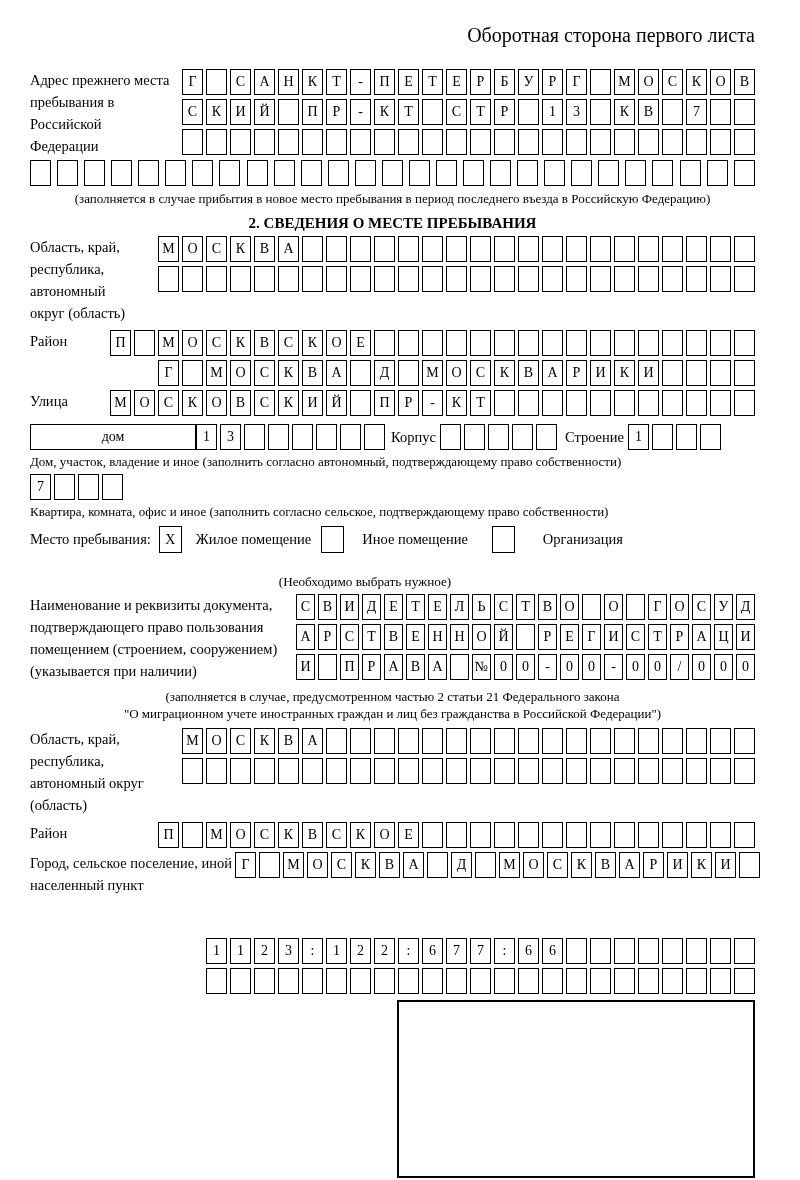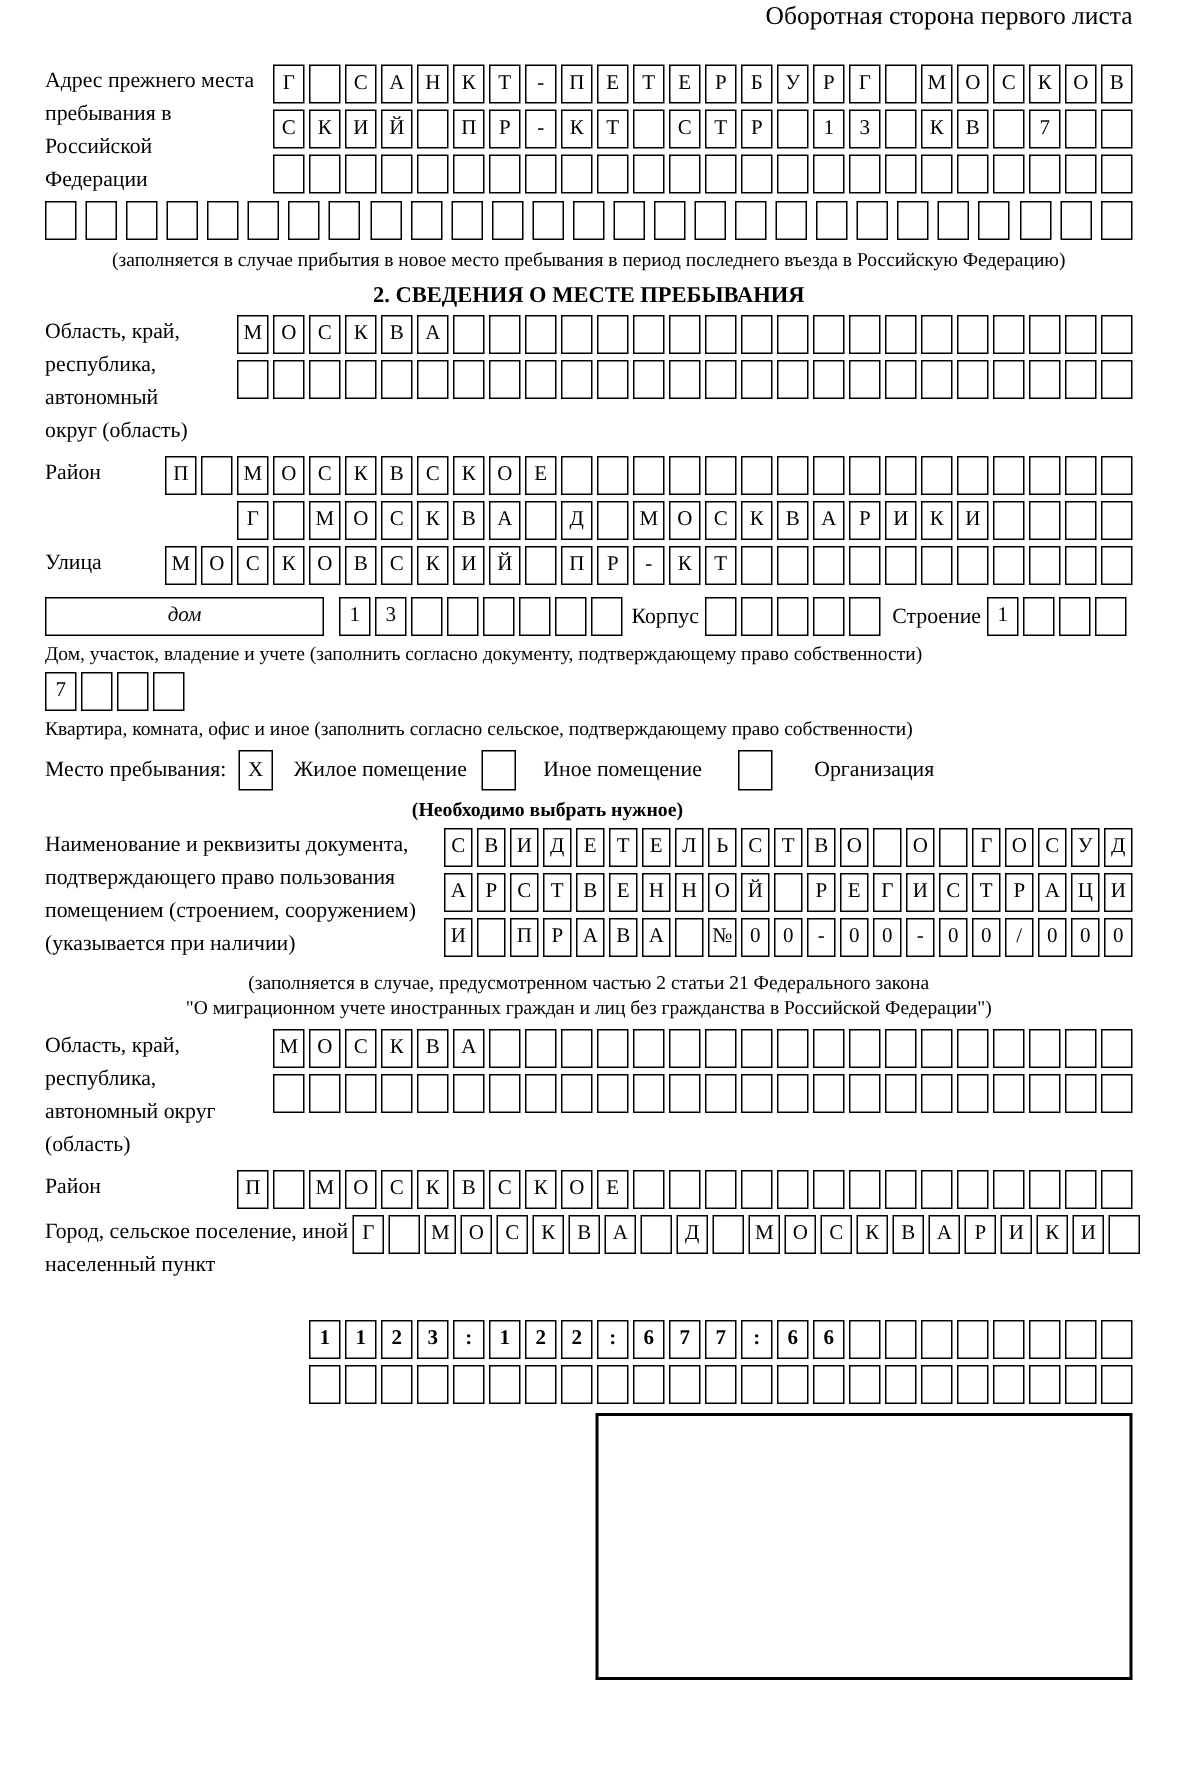--- a/index.html
+++ b/index.html
@@ -1,40 +1,40 @@
 <!DOCTYPE html>
 <html><head>
 <meta charset="utf-8">
 <style>
   html,body{margin:0;padding:0;background:#fff;}
   body{width:800px;height:1180px;overflow:hidden;color:#000;
        font-family:"Liberation Serif","DejaVu Serif",serif;font-size:14px;}
   .page{width:725px;margin:0 45px 0 30px;}
-  .header-note{padding-top:1px;text-align:right;font-size:17px;}
+  .header-note{padding-top:24px;text-align:right;font-size:20px;}
   .field-row{display:flex;align-items:flex-start;}
   .label{font-size:14.5px;line-height:22px;flex:0 0 auto;}
   .cells{display:flex;gap:3px;margin-left:auto;flex:0 0 auto;}
   .cell{width:21px;height:26px;border:1.8px solid #000;box-sizing:border-box;
         display:flex;align-items:center;justify-content:center;
         font-size:14px;flex:0 0 auto;}
   .rows{margin-left:auto;display:flex;flex-direction:column;gap:4px;}
   .rows .cells{margin-left:0;}
   .spread{margin-left:0;justify-content:space-between;width:100%;}
   .caption{font-size:13px;line-height:17px;}
   .center{text-align:center;}
   .title{font-weight:bold;font-size:15px;text-align:center;}
   .bigbox{height:26px;border:1.8px solid #000;box-sizing:border-box;
           display:flex;align-items:center;justify-content:center;flex:0 0 auto;}
   .inline-label{font-size:14.5px;line-height:26px;white-space:nowrap;flex:0 0 auto;}
   .house-row,.apt-row,.stay-row{display:flex;align-items:flex-start;}
   .checkbox{width:23px;height:27px;border:1.8px solid #000;box-sizing:border-box;
             display:flex;align-items:center;justify-content:center;
             font-size:14px;flex:0 0 auto;}
   .doc-cells .cell{width:19px;}
-  .mt2{margin-top:4px;font-weight:bold;}.mt3{margin-top:3px;}.mt4{margin-top:4px;}
+  .mt2{margin-top:20px;}.mt3{margin-top:3px;}.mt4{margin-top:4px;}
   .mt6{margin-top:6px;}.mt8{margin-top:8px;}.mt10{margin-top:10px;}
   .mt22{margin-top:22px;}
   .w140{width:140px;}.w112{width:112px;}.w130{width:130px;}.w140b{width:140px;}
   .w205{width:205px;}.w252{width:252px;}.w195{width:195px;}
   .pad-top22{padding-top:22px;}
   .stamp-wrap{margin-left:367px;width:358px;}
   .stamp-box{width:358px;height:178px;border:2px solid #000;box-sizing:border-box;}
   .note-line{width:430px;margin-left:120px;text-align:center;
              font-size:13.2px;line-height:17px;}
 </style>
@@ -311,21 +311,21 @@
         <div class="cell"></div>
         <div class="cell"></div>
         <div class="cell"></div>
         <div class="cell"></div>
         <div class="cell"></div>
         <div class="cell"></div>
       </div>
   </div>
 
   <div class="house-row mt8">
-    <div class="bigbox" style="width:186px;margin-right:10px;font-style:italic;">дом</div>
+    <div class="bigbox" style="width:166px;">дом</div>
     <div class="cells" style="margin-left:0;margin-right:6px;">
         <div class="cell">1</div>
         <div class="cell">3</div>
         <div class="cell"></div>
         <div class="cell"></div>
         <div class="cell"></div>
         <div class="cell"></div>
         <div class="cell"></div>
         <div class="cell"></div>
       </div>
@@ -338,21 +338,21 @@
         <div class="cell"></div>
       </div>
     <div class="inline-label" style="margin-right:4px;">Строение</div>
     <div class="cells" style="margin-left:0;">
         <div class="cell">1</div>
         <div class="cell"></div>
         <div class="cell"></div>
         <div class="cell"></div>
       </div>
   </div>
-  <div class="caption mt3">Дом, участок, владение и учете (заполнить согласно документу, подтверждающему право собственности)</div>
+  <div class="caption mt3">Дом, участок, владение и иное (заполнить согласно автономный, подтверждающему право собственности)</div>
 
   <div class="apt-row mt4">
     <div class="cells" style="margin-left:0;">
         <div class="cell">7</div>
         <div class="cell"></div>
         <div class="cell"></div>
         <div class="cell"></div>
       </div>
   </div>
   <div class="caption mt3">Квартира, комната, офис и иное (заполнить согласно сельское, подтверждающему право собственности)</div>

